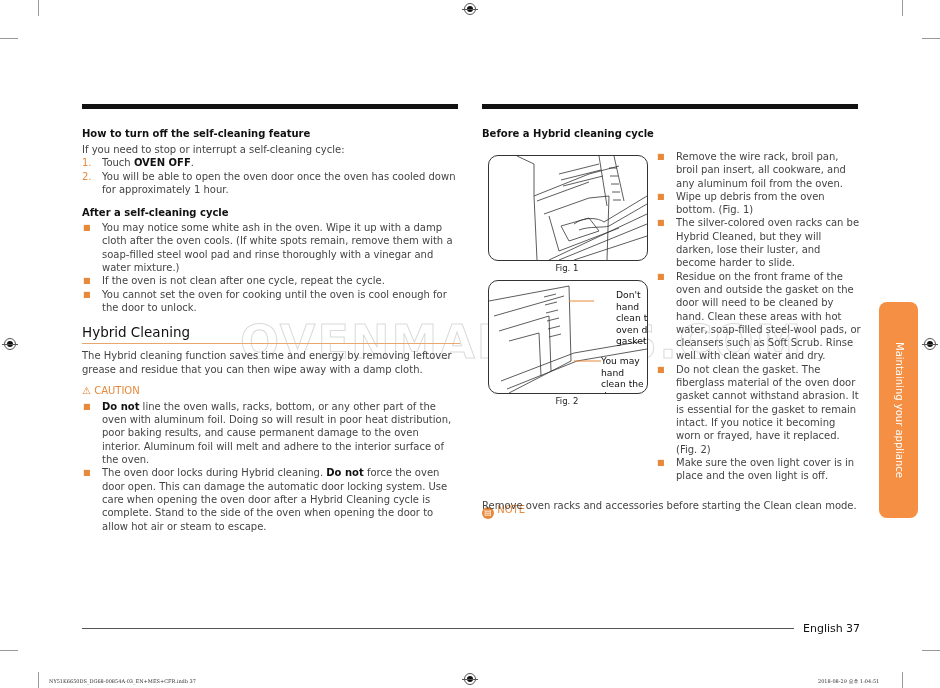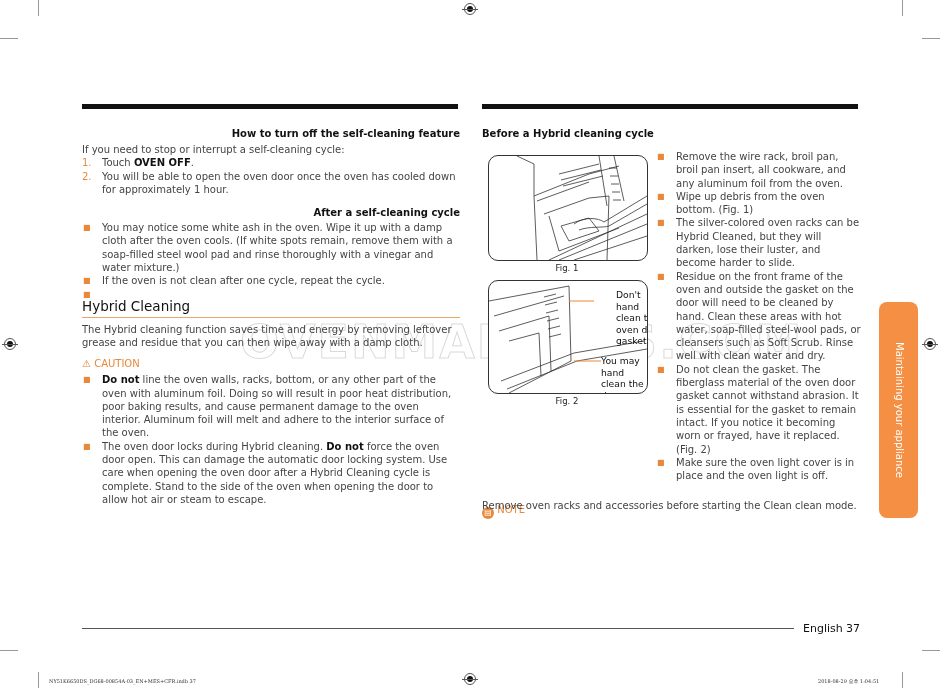--- a/index.html
+++ b/index.html
@@ -7,21 +7,21 @@
          font-family:"DejaVu Sans", sans-serif; color:#333; }
   .abs { position:absolute; }
   .crop-v { position:absolute; width:1px; background:#999; }
   .crop-h { position:absolute; height:1px; background:#999; }
   .regmark { position:absolute; width:12px; height:12px; border-radius:50%;
              border:1px solid #555; box-sizing:border-box; }
   .regmark::before { content:""; position:absolute; left:2px; top:2px; width:6px; height:6px;
              border-radius:50%; background:#111; }
   .regmark::after { content:""; position:absolute; left:-3px; top:5px; width:16px; height:1px; background:#555; }
   .topbar { position:absolute; top:104px; height:5px; background:#111; }
-  .h3 { font-size:10px; font-weight:bold; color:#111;text-align:right; }
+  .h3 { font-size:10px; font-weight:bold; color:#111; }
   .txt { font-size:10px; line-height:13.3px; color:#444; }
   .bul { position:relative; padding-left:20px; }
   .bul .dot { position:absolute; left:1px; top:0; color:#e8883a; font-size:8px; }
   .num { position:absolute; left:0; color:#e8883a; }
   b { color:#111; }
   .h2 { font-size:13.5px; font-weight:normal; color:#111; }
   .rule-or { height:1px; background:#e8a76b; }
   .caution { font-size:10px; color:#e8883a; font-weight:normal; }
   .fig { position:absolute; border:1px solid #333; border-radius:10px; background:#fff; overflow:hidden; }
   .figcap { position:absolute; font-size:8.5px; color:#222; text-align:center; }
@@ -62,21 +62,21 @@
     <span>Touch </span><b>OVEN OFF</b><span>.</span>
   </div>
   <div class="txt bul">
     <span class="num">2.</span>
     <span>You will be able to open the oven door once the oven has cooled down for approximately 1 hour.</span>
   </div>
 
   <div class="h3" style="margin-top:11px;margin-bottom:3px;">After a self-cleaning cycle</div>
   <div class="txt bul"><span class="dot">■</span><span>You may notice some white ash in the oven. Wipe it up with a damp cloth after the oven cools. (If white spots remain, remove them with a soap-filled steel wool pad and rinse thoroughly with a vinegar and water mixture.)</span></div>
   <div class="txt bul"><span class="dot">■</span><span>If the oven is not clean after one cycle, repeat the cycle.</span></div>
-  <div class="txt bul"><span class="dot">■</span></div>
+  <div class="txt bul"><span class="dot">■</span><span>You cannot set the oven for cooking until the oven is cool enough for the door to unlock.</span></div>
 
   <div class="h2" style="margin-top:10px;margin-bottom:3px;">Hybrid Cleaning</div>
   <div class="rule-or" style="margin-bottom:5px;"></div>
   <div class="txt">The Hybrid cleaning function saves time and energy by removing leftover grease and residue that you can then wipe away with a damp cloth.</div>
 
   <div class="caution" style="margin-top:9px;margin-bottom:4px;">
     <span>⚠</span>
     <span>CAUTION</span>
   </div>
   <div class="txt bul"><span class="dot">■</span><b>Do not</b><span> line the oven walls, racks, bottom, or any other part of the oven with aluminum foil. Doing so will result in poor heat distribution, poor baking results, and cause permanent damage to the oven interior. Aluminum foil will melt and adhere to the interior surface of the oven.</span></div>

